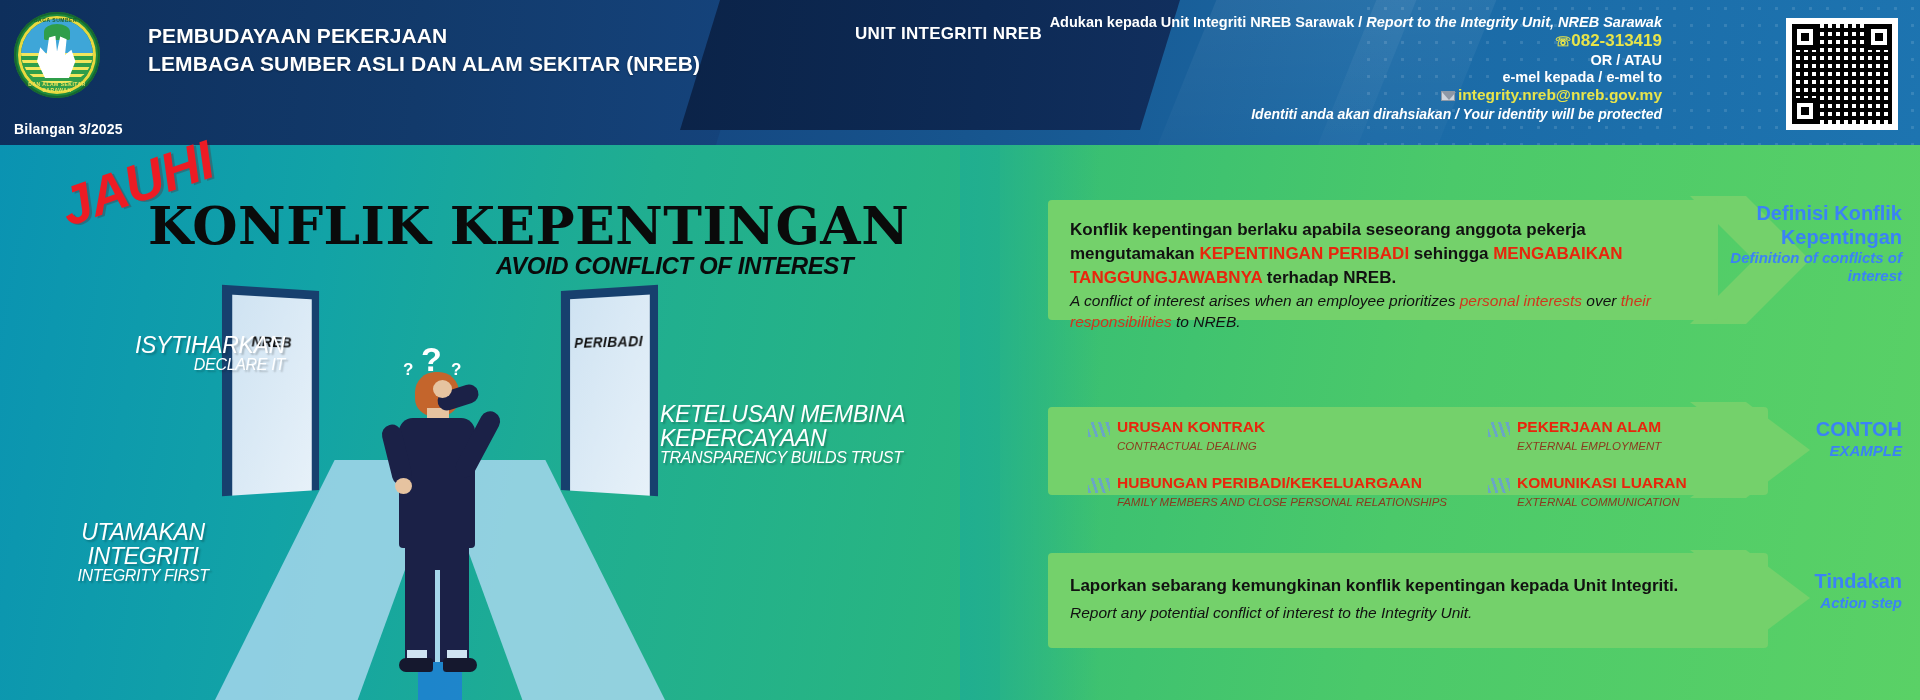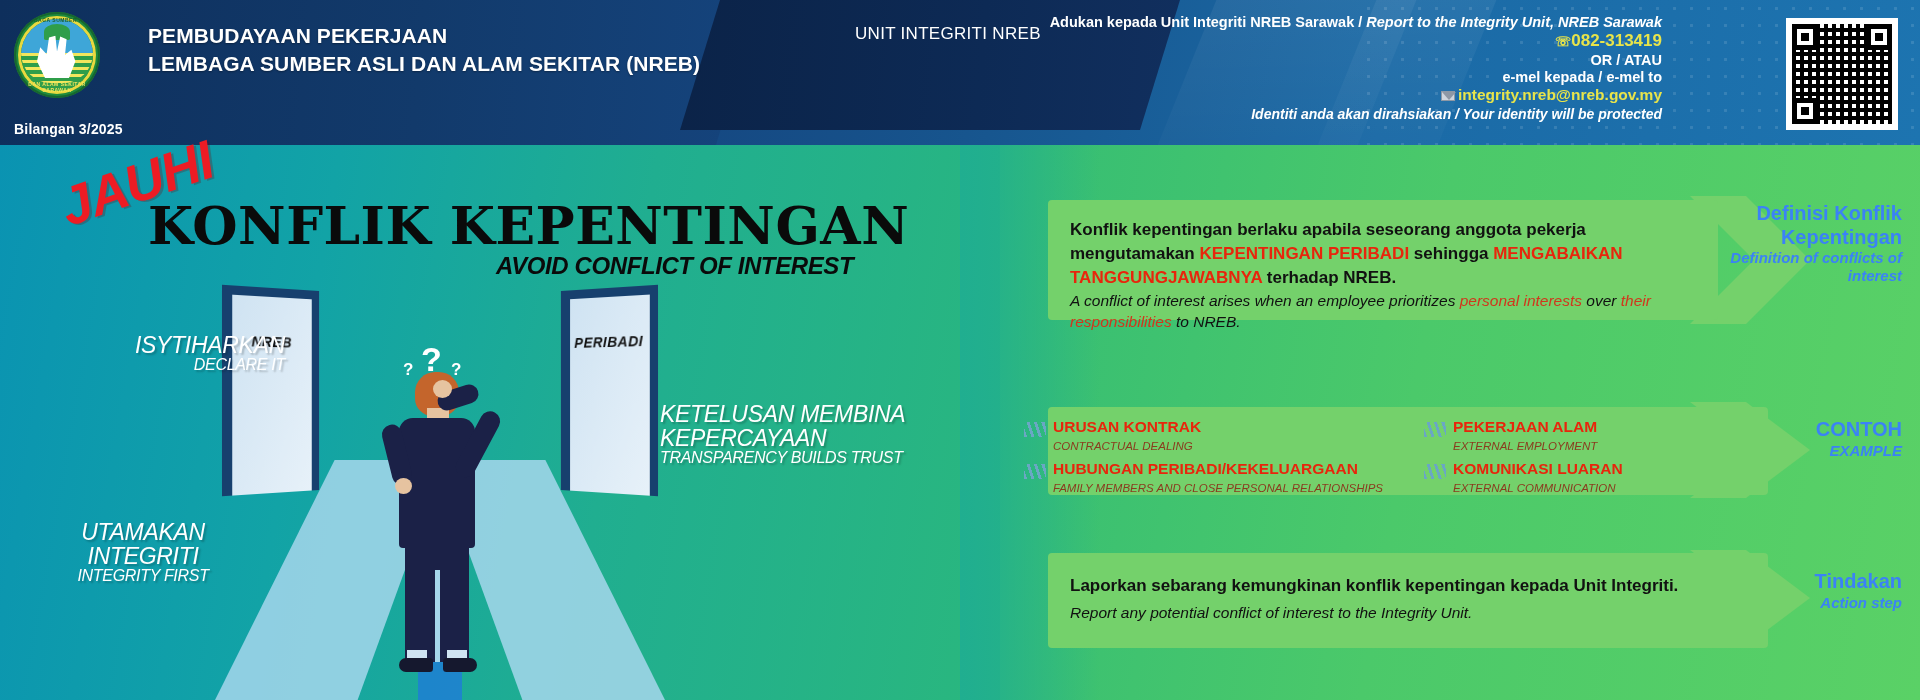--- a/index.html
+++ b/index.html
@@ -78,21 +78,21 @@
     position:absolute; left:148px; top:22px; color:#ffffff;
     font-size:21px; font-weight:bold; line-height:1.32; letter-spacing:.1px;
     text-shadow:0 1px 2px rgba(0,0,0,.35);
   }
   .bilangan {
     position:absolute; left:14px; top:121px; color:#ffffff;
     font-size:14px; font-weight:bold; letter-spacing:.2px;
   }
   .hdr-unit {
     position:absolute; left:855px; top:24px; color:#fff;
-    font-size:17px; font-weight:normal; letter-spacing:.3px;
+    font-size:17px; font-weight:bold; letter-spacing:.3px;
   }
   .hdr-right {
     position:absolute; right:258px; top:14px; width:740px;
     text-align:right; color:#fff;
   }
   .hdr-r1 { font-size:14.5px; font-weight:bold; }
   .hdr-r1 i { font-weight:bold; font-style:italic; }
   .hdr-phone { font-size:17px; font-weight:bold; color:#e8e44a; margin-top:1px; }
   .hdr-phone .ph-ico { color:#e8e44a; font-size:13px; }
   .hdr-or { font-size:14.5px; font-weight:bold; margin-top:1px; }
@@ -236,22 +236,22 @@
   .chev-ex { left:1690px; top:402px; }
   .chev-act{ left:1690px; top:550px; }
 
   .def-ms{ position:absolute; left:1070px; top:218px; width:630px;
            font-size:17px; font-weight:bold; color:#111; line-height:1.42; }
   .def-ms .red{ color:#e8250c; }
   .def-en{ position:absolute; left:1070px; top:290px; width:630px;
            font-size:15.5px; font-style:italic; color:#111; line-height:1.38; }
   .def-en .red{ color:#d1371c; }
 
-  .ex-grid{ position:absolute; left:1024px; top:418px; width:700px;
-            display:grid; grid-template-columns:400px 300px; gap:6px 0; }
+  .ex-grid{ position:absolute; left:1088px; top:418px; width:700px;
+            display:grid; grid-template-columns:400px 300px; gap:20px 0; }
   .ex-item{ display:flex; align-items:flex-start; gap:7px; }
   .ex-ico{ width:22px; height:15px; flex:none; margin-top:4px;
            background:repeating-linear-gradient(72deg,#6aa7c4 0 3px,transparent 3px 7px); }
   .ex-ms{ font-size:15.5px; font-weight:bold; color:#e8250c; line-height:1.16; }
   .ex-en{ font-size:11.5px; font-style:italic; color:#8a3b1e; line-height:1.2; }
 
   .act-ms{ position:absolute; left:1070px; top:576px; width:660px;
            font-size:17px; font-weight:bold; color:#111; }
   .act-en{ position:absolute; left:1070px; top:604px; width:660px;
            font-size:15.5px; font-style:italic; color:#111; }

